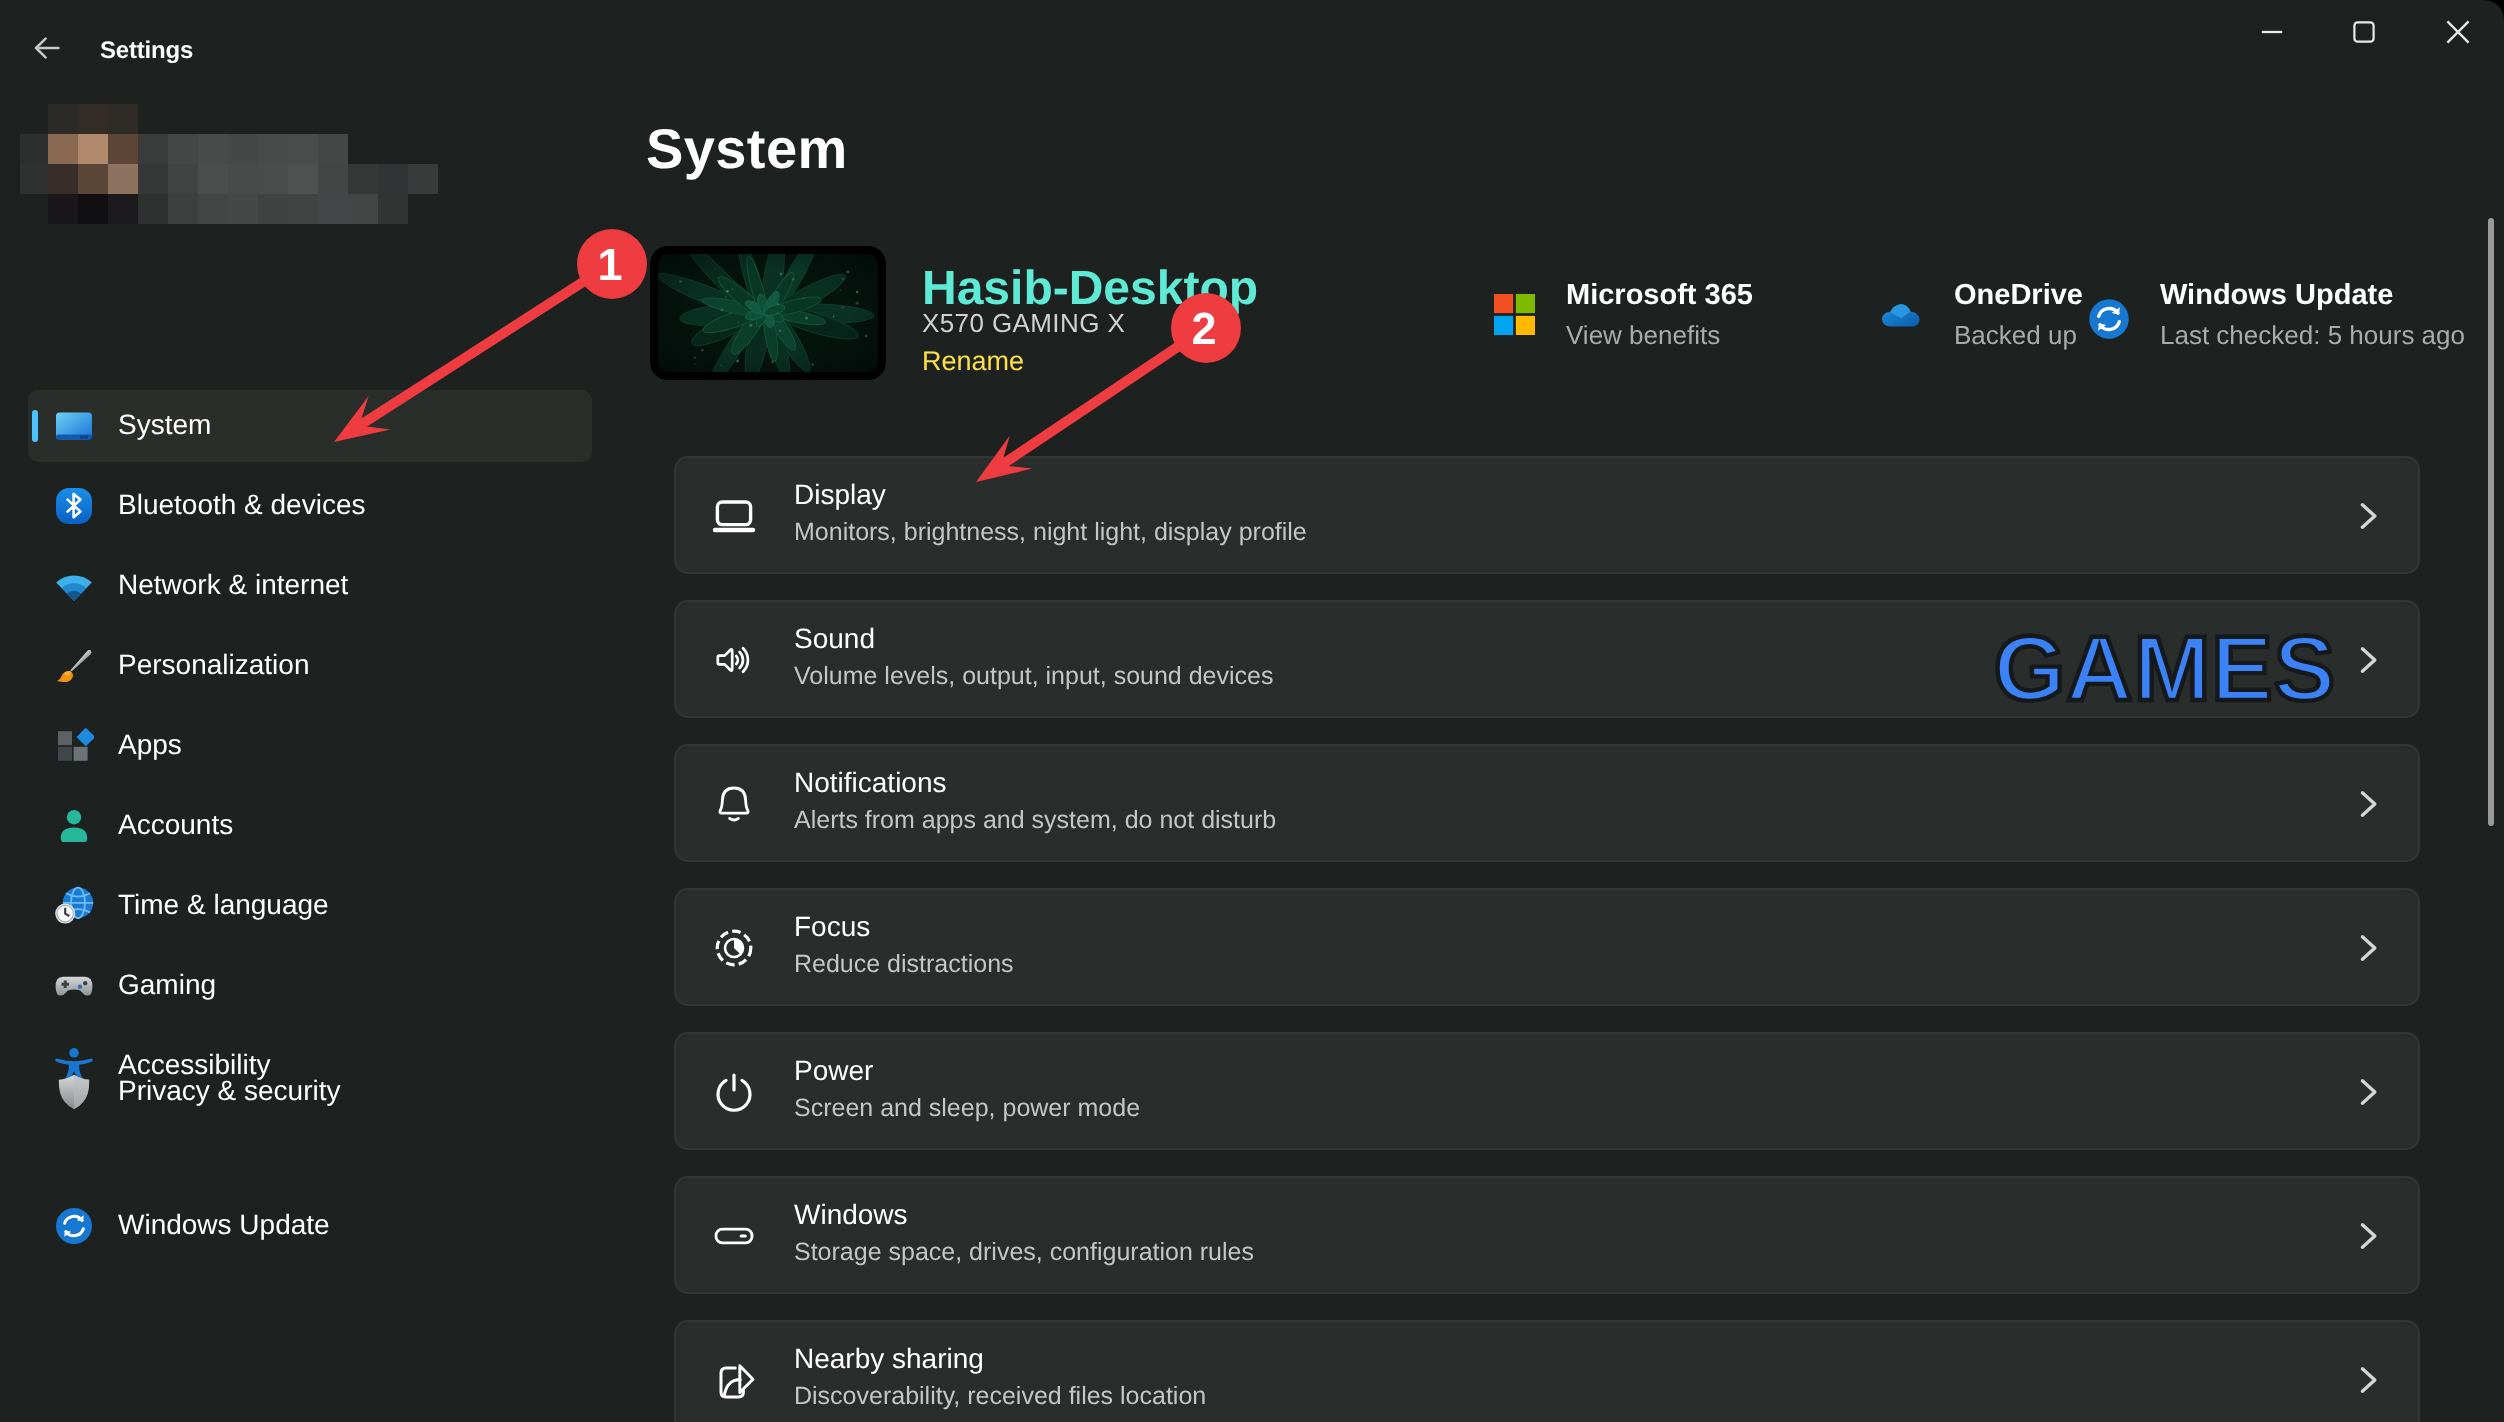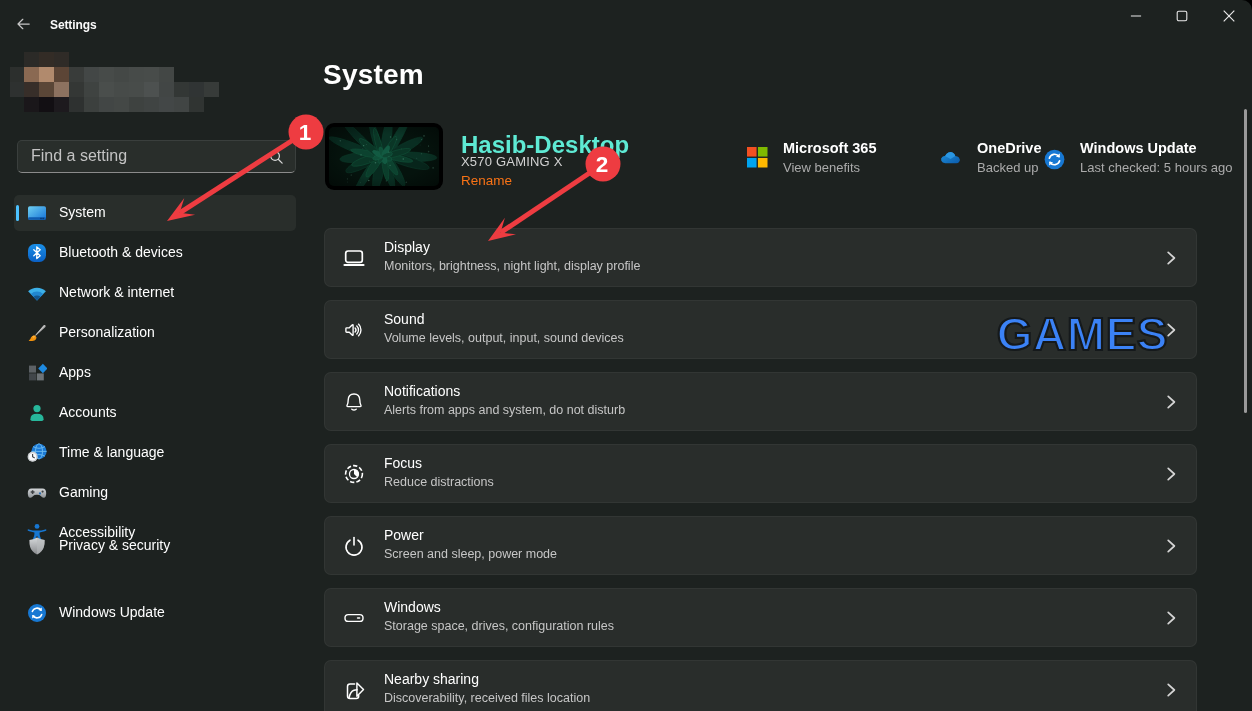--- a/index.html
+++ b/index.html
@@ -18,25 +18,25 @@
 .navrow.sel { background:#292e2b; }
 .navrow .ic { position:absolute; left:13px; top:8px; width:20px; height:20px; }
 .navrow .tx { position:absolute; left:45px; top:9px; font-size:14px; color:#fff; }
 #selbar { left:16px; width:3px; height:16px; border-radius:2px; background:#4cc2ff; }
 
 #h1 { left:323px; top:59px; font-size:28px; font-weight:bold; color:#fff; letter-spacing:0.2px; }
 #thumb { left:325px; top:123px; width:118px; height:67px; border-radius:9px; background:#000; padding:4px; }
 #thumb svg { width:100%; height:100%; border-radius:5px; display:block; }
 #devname { left:461px; top:131px; font-size:24px; font-weight:bold; color:#5eead4; }
 #devmodel { left:461px; top:154px; font-size:13px; color:#d2d2d2; letter-spacing:0.2px; }
-#rename { left:461px; top:173px; font-size:13.5px; color:#f97316; }
+#rename { left:461px; top:173px; font-size:13.5px; color:#fde047; }
 .hicol .t { font-size:14.5px; font-weight:bold; color:#fff; }
 .hicol .s { font-size:13px; color:#ababab; margin-top:4px; }
 
-.card { left:324px; width:873px; height:59px; background:#292d2b; border:1px solid rgba(255,255,255,0.045); border-radius:7px; }
+.card { left:337px; width:873px; height:59px; background:#292d2b; border:1px solid rgba(255,255,255,0.045); border-radius:7px; }
 .card .cic { position:absolute; left:18px; top:18px; width:22px; height:22px; color:#fff; }
 .card .ct { position:absolute; left:59px; top:10px; font-size:14px; color:#fff; }
 .card .cs { position:absolute; left:59px; top:30px; font-size:12.5px; color:#c6c6c6; }
 .card .chev { position:absolute; right:17px; top:21px; width:16px; height:16px; color:#d5d5d5; }
 
 #wm1 { right:84px; top:307px; font-size:46px; font-weight:bold; color:#3b82f6; letter-spacing:0.5px; -webkit-text-stroke:2.2px #15191b; }
 #wm2 { right:77px; top:351px; font-size:43px; font-weight:bold; color:#4f6c28; letter-spacing:0.5px; -webkit-text-stroke:2.2px #4f6c28; }
 
 #ann { left:0; top:0; width:1252px; height:711px; pointer-events:none; }
 #scrollthumb { left:1244px; top:109px; width:2.5px; height:304px; background:#9a9a9a; border-radius:2px; }
@@ -96,27 +96,20 @@
       <div class="mos" style="left:84px;top:97px;width:15px;height:15px;background:#3c403e"></div>
       <div class="mos" style="left:99px;top:97px;width:15px;height:15px;background:#424645"></div>
       <div class="mos" style="left:114px;top:97px;width:15px;height:15px;background:#444846"></div>
       <div class="mos" style="left:129px;top:97px;width:15px;height:15px;background:#3e4240"></div>
       <div class="mos" style="left:144px;top:97px;width:15px;height:15px;background:#404443"></div>
       <div class="mos" style="left:159px;top:97px;width:15px;height:15px;background:#434747"></div>
       <div class="mos" style="left:174px;top:97px;width:15px;height:15px;background:#414544"></div>
       <div class="mos" style="left:189px;top:97px;width:15px;height:15px;background:#303432"></div>
     </div>
 
-<div class="abs" id="search">
-      <span class="ph">Find a setting</span>
-<svg class="abs" style="right:11px;top:9px;width:15px;height:15px;color:#d9d9d9" viewBox="0 0 16 16">
-        <circle cx="6.5" cy="6.5" r="4.6" stroke="currentColor" stroke-width="1.3" fill="none"></circle>
-        <path d="M10.1 10.1 L14 14" stroke="currentColor" stroke-width="1.3" stroke-linecap="round"></path>
-      </svg>
-</div>
 
 <div id="nav">
       <div class="abs navrow sel" style="top:195px">
         <span class="ic"><svg viewBox="0 0 20 20">
             <defs>
               <linearGradient id="sysg" x1="0" y1="0" x2="1" y2="1">
                 <stop offset="0" stop-color="#6fd0f2"></stop>
                 <stop offset="1" stop-color="#1673d8"></stop>
               </linearGradient>
             </defs>

